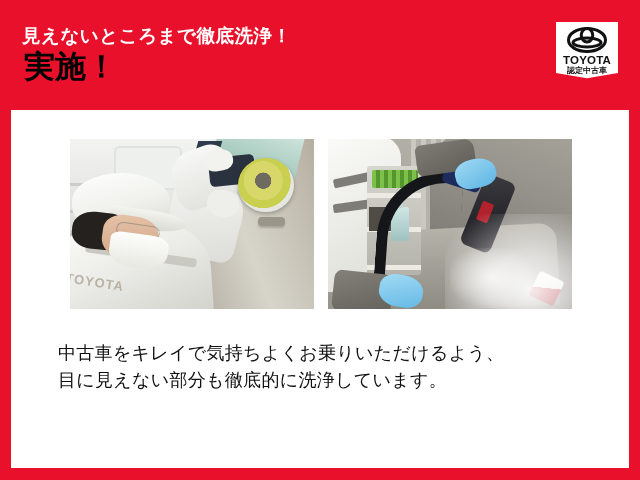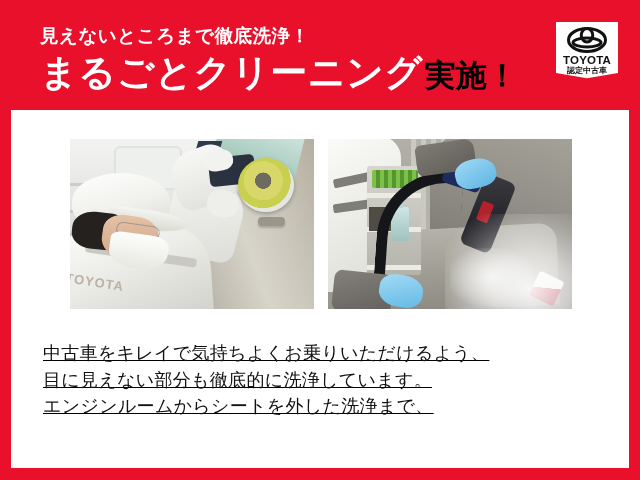--- a/index.html
+++ b/index.html
@@ -19,21 +19,21 @@
 
   
   #header {
     position:absolute;
     left:0; top:0;
     width:640px; height:110px;
     background:#e8102a;
   }
   #headline-block {
     position:absolute;
-    left:40px; top:25px;
+    left:22px; top:25px;
     width:500px;
   }
   .kicker {
     color:#ffffff;
     font-size:18.5px;
     font-weight:bold;
     letter-spacing:0.5px;
     line-height:22px;
     white-space:nowrap;
   }
@@ -345,43 +345,41 @@
   }
   #photo-right .nozzle-tip {
     position:absolute; right:5%; bottom:4%; width:11%; height:16%;
     background:linear-gradient(160deg,#f6f6f4 0%,#e6e6e2 48%,#b6232e 49%,#8e1b24 100%);
     border-radius:3px; transform:rotate(26deg);
   }
 
   
   #body-copy {
     position:absolute;
-    left:32px; top:230px;
+    left:47px; top:230px;
     width:540px;
-    text-decoration:underline;
   }
   #body-copy p {
     color:#111111;
     font-size:18px;
     line-height:26.5px;
     letter-spacing:0.3px;
     white-space:nowrap;
   }
 </style>
 </head>
 <body>
 
 <div id="poster">
 
   <div id="header">
 
     <div id="headline-block">
       <div class="kicker">見えないところまで徹底洗浄！</div>
       <div class="headline-row">
-        <span class="headline-main">まるごとクリーニング</span>
         <span class="headline-suffix">実施！</span>
       </div>
     </div>
 
     <div id="logo">
       <svg class="emblem" viewBox="0 0 80 56">
         <ellipse cx="40" cy="28" rx="37" ry="23" fill="none" stroke="#111111" stroke-width="6"></ellipse>
         <ellipse cx="40" cy="18.5" rx="11.5" ry="13.5" fill="none" stroke="#111111" stroke-width="6"></ellipse>
         <ellipse cx="40" cy="33" rx="28" ry="9" fill="none" stroke="#111111" stroke-width="6"></ellipse>
       </svg>
@@ -448,17 +446,16 @@
         <div class="nozzle-tip"></div>
         <div class="steam"></div>
         <div class="steam2"></div>
       </div>
 
     </div>
 
     <div id="body-copy">
       <p>中古車をキレイで気持ちよくお乗りいただけるよう、</p>
       <p>目に見えない部分も徹底的に洗浄しています。</p>
-      <p>エンジンルームからシートを外した洗浄まで、</p>
     </div>
 
   </div>
 </div>
 
 </body></html>

